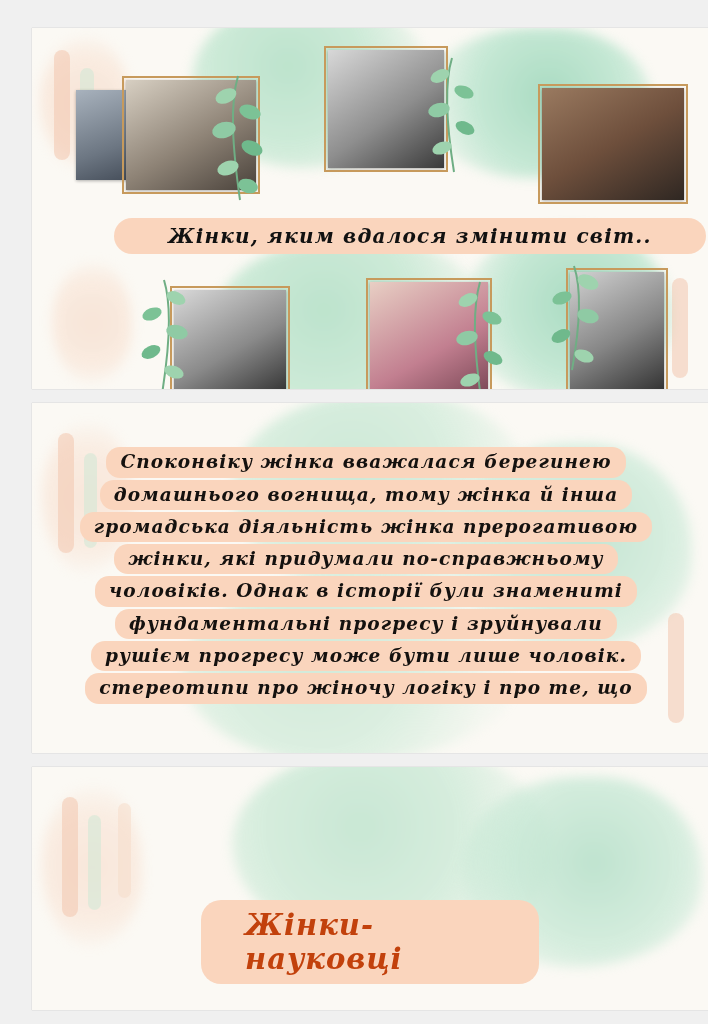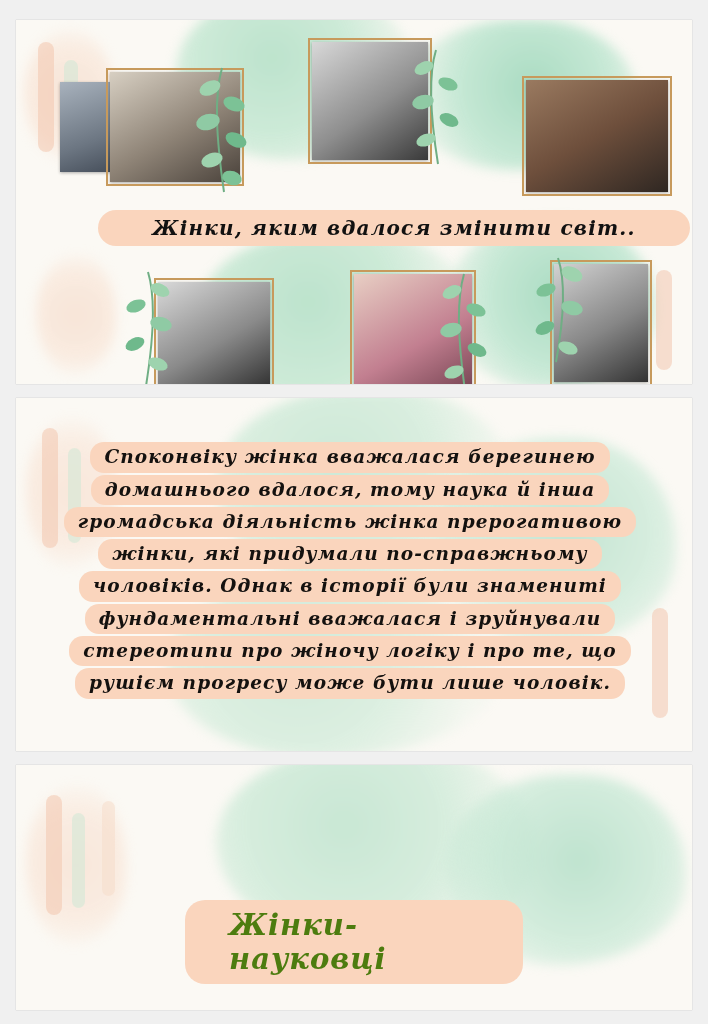--- a/index.html
+++ b/index.html
@@ -12,22 +12,22 @@
     height: 1024px;
     font-family: "DejaVu Sans", sans-serif;
     overflow: hidden;
   }
   .deck {
     width: 708px;
     height: 1024px;
     background: #f0f0f0;
     display: flex;
     flex-direction: column;
-    align-items: center;
-    padding-top: 20px;
+    align-items: flex-end;
+    padding-top: 28px;
     box-sizing: border-box;
   }
   .slide {
     position: relative;
     width: 676px;
     background: #fbf9f4;
     overflow: hidden;
     margin-bottom: 14px;
     box-shadow: 0 0 1px rgba(0,0,0,0.25);
   }
@@ -119,21 +119,21 @@
     background: #fad5bd;
     border-radius: 20px;
     padding: 8px 44px;
   }
   .banner3 span {
     font-family: "DejaVu Serif", serif;
     font-style: italic;
     font-weight: 700;
     font-size: 29px;
     letter-spacing: 1px;
-    color: #4d7c0f;
+    color: #c2410c;
   }
   .title1 {
     font-size: 20px;
   }
 </style>
 </head>
 <body>
 
 <div class="deck">
 
@@ -221,27 +221,27 @@
     <div class="blob green-a" style="left:200px;top:-10px;width:300px;height:200px;opacity:.55;"></div>
     <div class="blob green-b" style="left:420px;top:40px;width:240px;height:210px;opacity:.5;"></div>
     <div class="blob green-a" style="left:150px;top:180px;width:330px;height:180px;opacity:.5;"></div>
     <div class="blob peach" style="left:10px;top:20px;width:90px;height:150px;opacity:.45;"></div>
     <div class="stripe" style="left:26px;top:30px;width:16px;height:120px;background:#f2c7ae;"></div>
     <div class="stripe" style="left:52px;top:50px;width:13px;height:95px;background:#cfe8d6;"></div>
     <div class="stripe" style="left:636px;top:210px;width:16px;height:110px;background:#f2c7ae;"></div>
 
     <div class="para">
       <div class="line">Споконвіку жінка вважалася берегинею</div>
-      <div class="line">домашнього вдалося, тому наука й інша</div>
+      <div class="line">домашнього вогнища, тому жінка й інша</div>
       <div class="line">громадська діяльність жінка прерогативою</div>
       <div class="line">жінки, які придумали по-справжньому</div>
       <div class="line">чоловіків. Однак в історії були знамениті</div>
-      <div class="line">фундаментальні вважалася і зруйнували</div>
+      <div class="line">фундаментальні прогресу і зруйнували</div>
+      <div class="line">рушієм прогресу може бути лише чоловік.</div>
       <div class="line">стереотипи про жіночу логіку і про те, що</div>
-      <div class="line">рушієм прогресу може бути лише чоловік.</div>
     </div>
   </div>
 
   <div class="slide slide-3">
     <div class="blob green-a" style="left:200px;top:-20px;width:320px;height:200px;opacity:.6;"></div>
     <div class="blob green-b" style="left:430px;top:10px;width:240px;height:190px;opacity:.55;"></div>
     <div class="blob peach" style="left:10px;top:20px;width:100px;height:160px;opacity:.45;"></div>
     <div class="stripe" style="left:30px;top:30px;width:16px;height:120px;background:#f2c7ae;"></div>
     <div class="stripe" style="left:56px;top:48px;width:13px;height:95px;background:#cfe8d6;"></div>
     <div class="stripe" style="left:86px;top:36px;width:13px;height:95px;background:#f6dccb;"></div>

